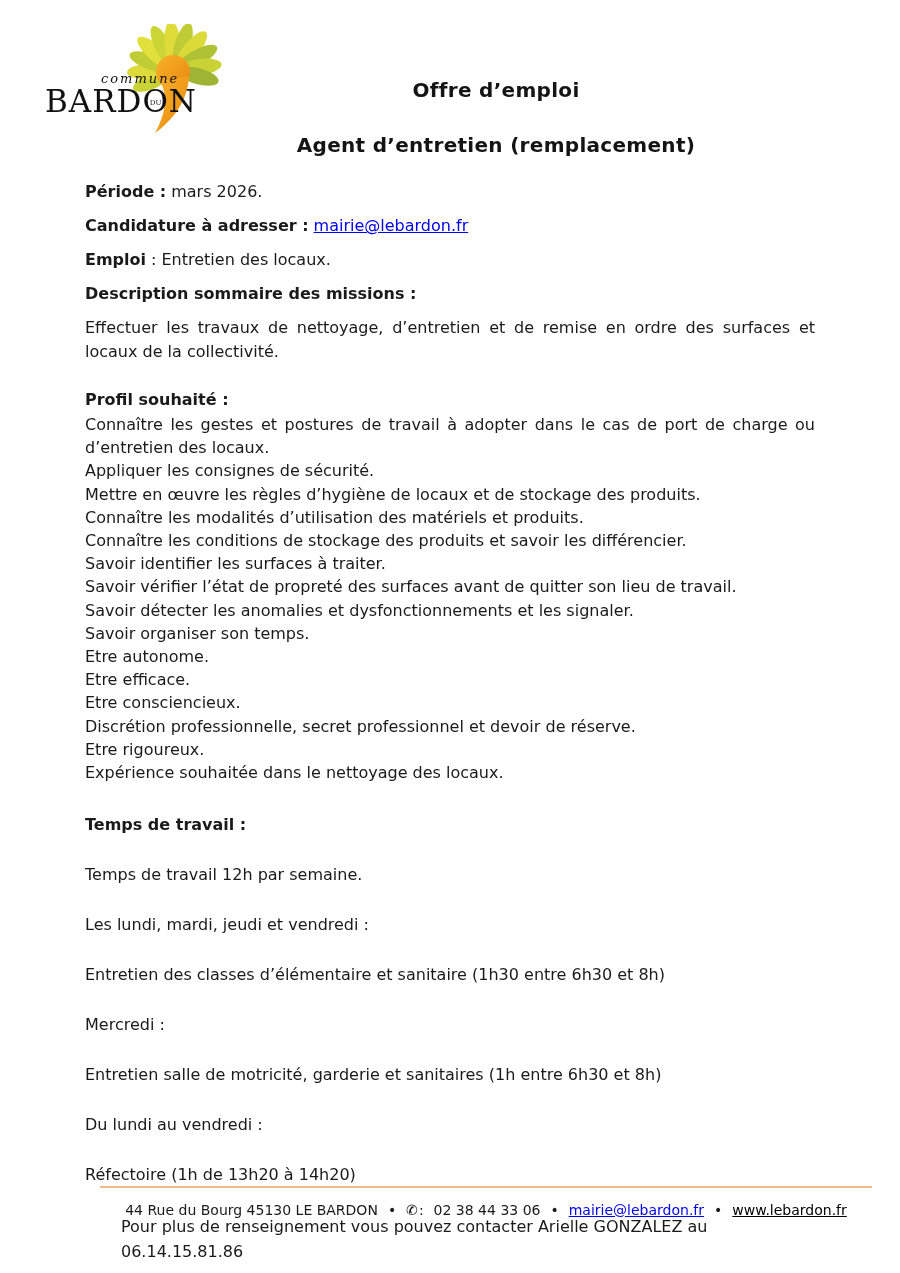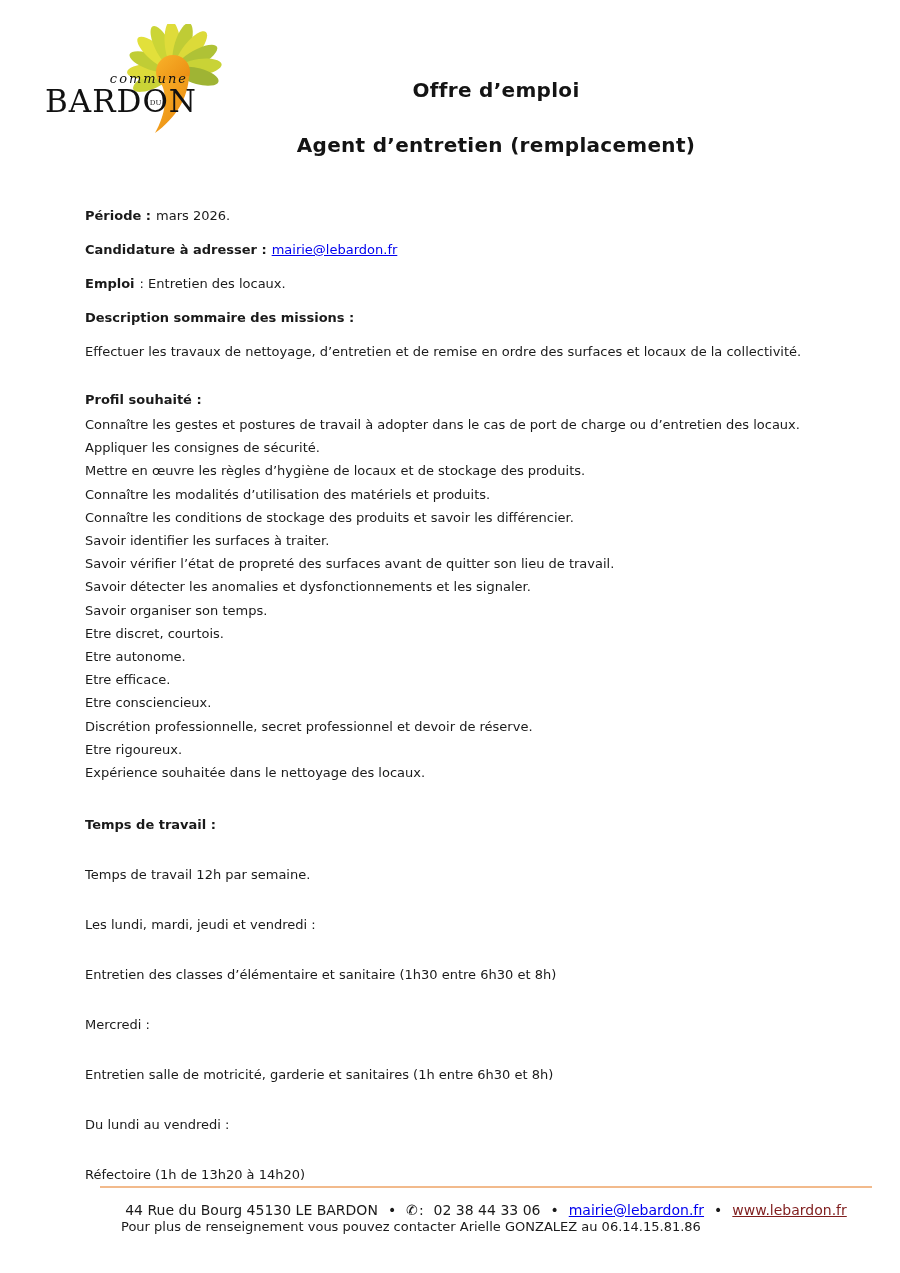--- a/index.html
+++ b/index.html
@@ -9,42 +9,42 @@
     position:relative;overflow:hidden;
   }
   .page{position:absolute;inset:0;}
 
   
   .logo{position:absolute;left:45px;top:24px;width:180px;height:112px;}
   .flower{position:absolute;left:74px;top:0;}
   .logo-text{position:absolute;left:0;top:48px;line-height:1;}
   .logo-commune{
     font-family:"DejaVu Serif", serif;font-style:italic;font-size:13px;
-    letter-spacing:2px;margin-left:56px;margin-bottom:1px;color:#111;text-align:center;
+    letter-spacing:2px;margin-left:56px;margin-bottom:1px;color:#111;
   }
   .logo-name{
     font-family:"DejaVu Serif", serif;font-size:31px;letter-spacing:1px;color:#111;
     white-space:nowrap;
   }
   .logo-o{position:relative;display:inline-block;}
   .logo-du{
     position:absolute;left:50%;top:56%;transform:translate(-50%,-50%);
     font-size:7px;letter-spacing:0;color:#111;line-height:1;
   }
 
   
   .title,.subtitle{
     position:absolute;left:0;width:900px;text-align:center;margin:0;
     font-size:20px;font-weight:bold;color:#141414;letter-spacing:.3px;padding-left:46px;
   }
   .title{top:78px;}
   .subtitle{top:133px;}
 
   
-  .content{position:absolute;left:85px;top:204px;width:730px;font-size:13px;}
+  .content{position:absolute;left:85px;top:180px;width:730px;font-size:16px;}
   .field{line-height:23px;margin-bottom:11px;}
   .field b{margin-right:5px;}
   .heading{font-weight:bold;line-height:23px;margin:0 0 11px 0;}
   .para{margin:0;line-height:24px;}
   .justify{text-align:justify;}
   .profil-heading{margin:24px 0 2px 0;}
   .profil-para{line-height:23.2px;margin:2px 0 0 0;}
   .pline{line-height:23.2px;}
   .temps-heading{margin:28px 0 0 0;line-height:25px;}
   .tline{line-height:25px;margin-top:25px;}
@@ -119,21 +119,20 @@
     <p class="para justify profil-para">Connaître les gestes et postures de travail à adopter dans le cas de port de charge ou d’entretien des locaux.</p>
     <div id="profil-lines">
         <div class="pline">Appliquer les consignes de sécurité.</div>
         <div class="pline">Mettre en œuvre les règles d’hygiène de locaux et de stockage des produits.</div>
         <div class="pline">Connaître les modalités d’utilisation des matériels et produits.</div>
         <div class="pline">Connaître les conditions de stockage des produits et savoir les différencier.</div>
         <div class="pline">Savoir identifier les surfaces à traiter.</div>
         <div class="pline">Savoir vérifier l’état de propreté des surfaces avant de quitter son lieu de travail.</div>
         <div class="pline">Savoir détecter les anomalies et dysfonctionnements et les signaler.</div>
         <div class="pline">Savoir organiser son temps.</div>
-        <div class="pline">Etre discret, courtois.</div>
         <div class="pline">Etre autonome.</div>
         <div class="pline">Etre efficace.</div>
         <div class="pline">Etre consciencieux.</div>
         <div class="pline">Discrétion professionnelle, secret professionnel et devoir de réserve.</div>
         <div class="pline">Etre rigoureux.</div>
         <div class="pline">Expérience souhaitée dans le nettoyage des locaux.</div>
       </div>
 
     <div class="heading temps-heading">Temps de travail :</div>
     <div id="temps-lines">
@@ -154,16 +153,16 @@
     <span>44 Rue du Bourg 45130 LE BARDON</span>
     <span>•</span>
     <span class="phone-group">
         <span>✆</span>
         <span>:</span>
       </span>
     <span>02 38 44 33 06</span>
     <span>•</span>
     <a class="link" style="color: rgb(0, 0, 238);">mairie@lebardon.fr</a>
     <span>•</span>
-    <a class="link" style="color: #7f1d1d;">www.lebardon.fr</a>
+    <a class="link" style="color: #000000;">www.lebardon.fr</a>
   </div>
 
 </div>
 
 </body></html>

